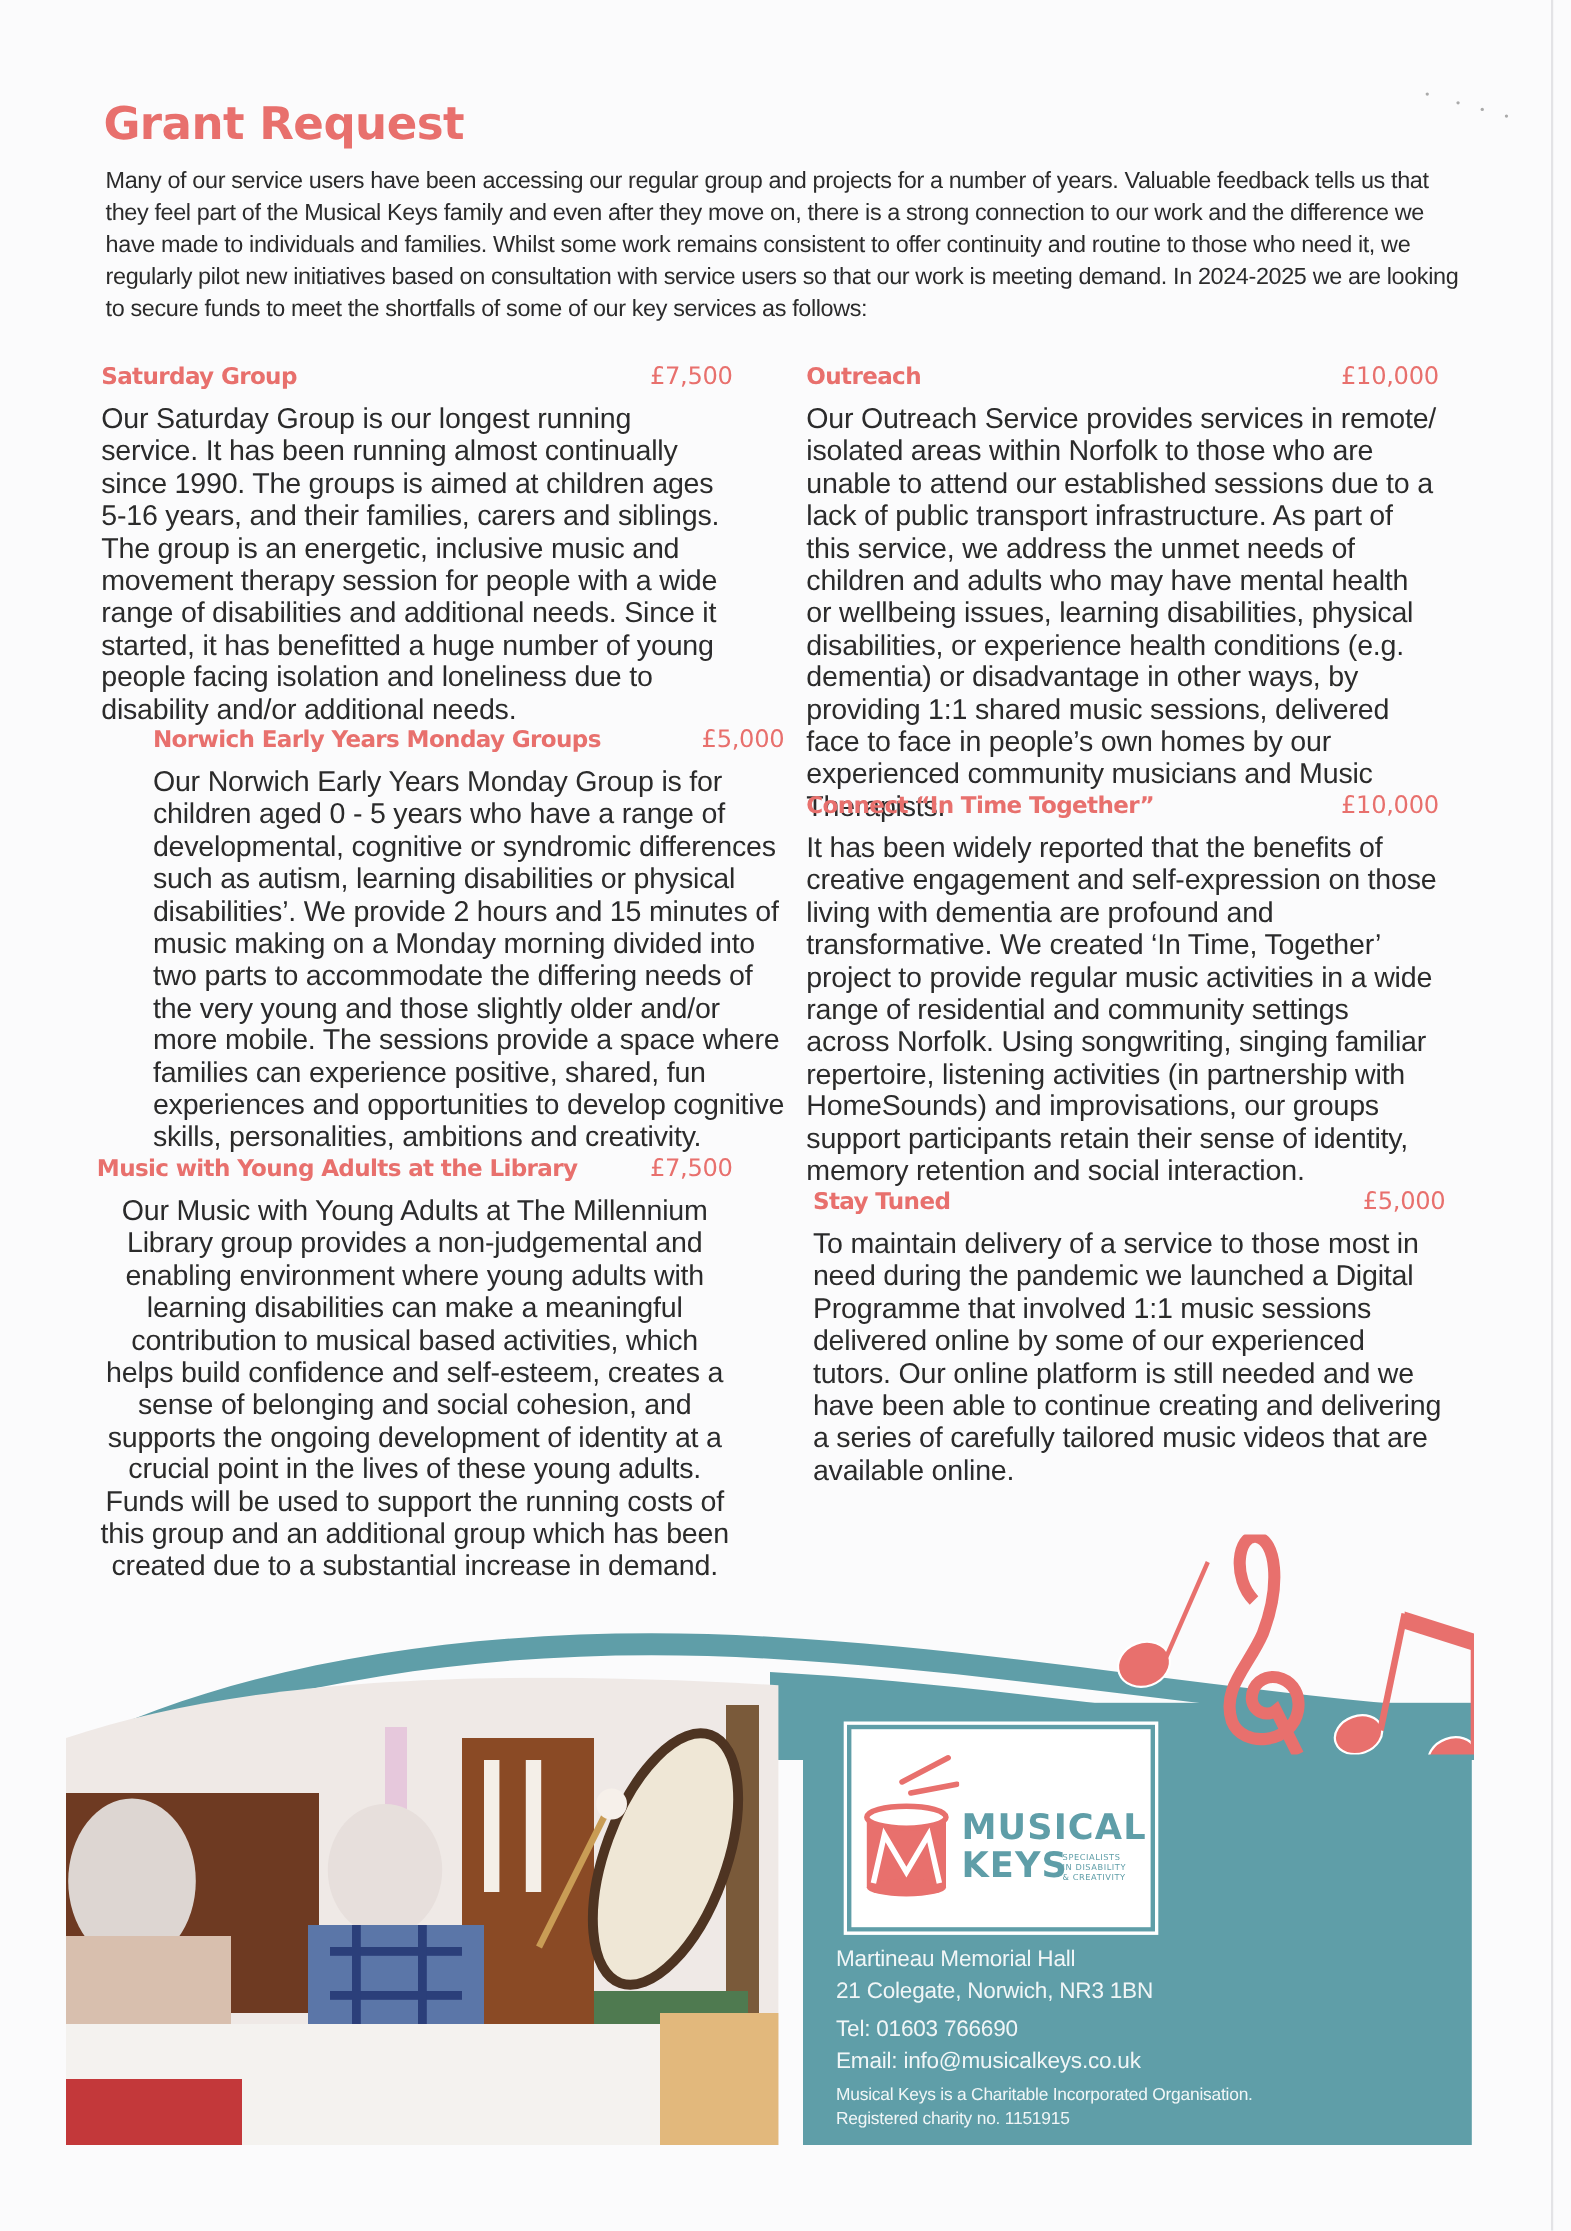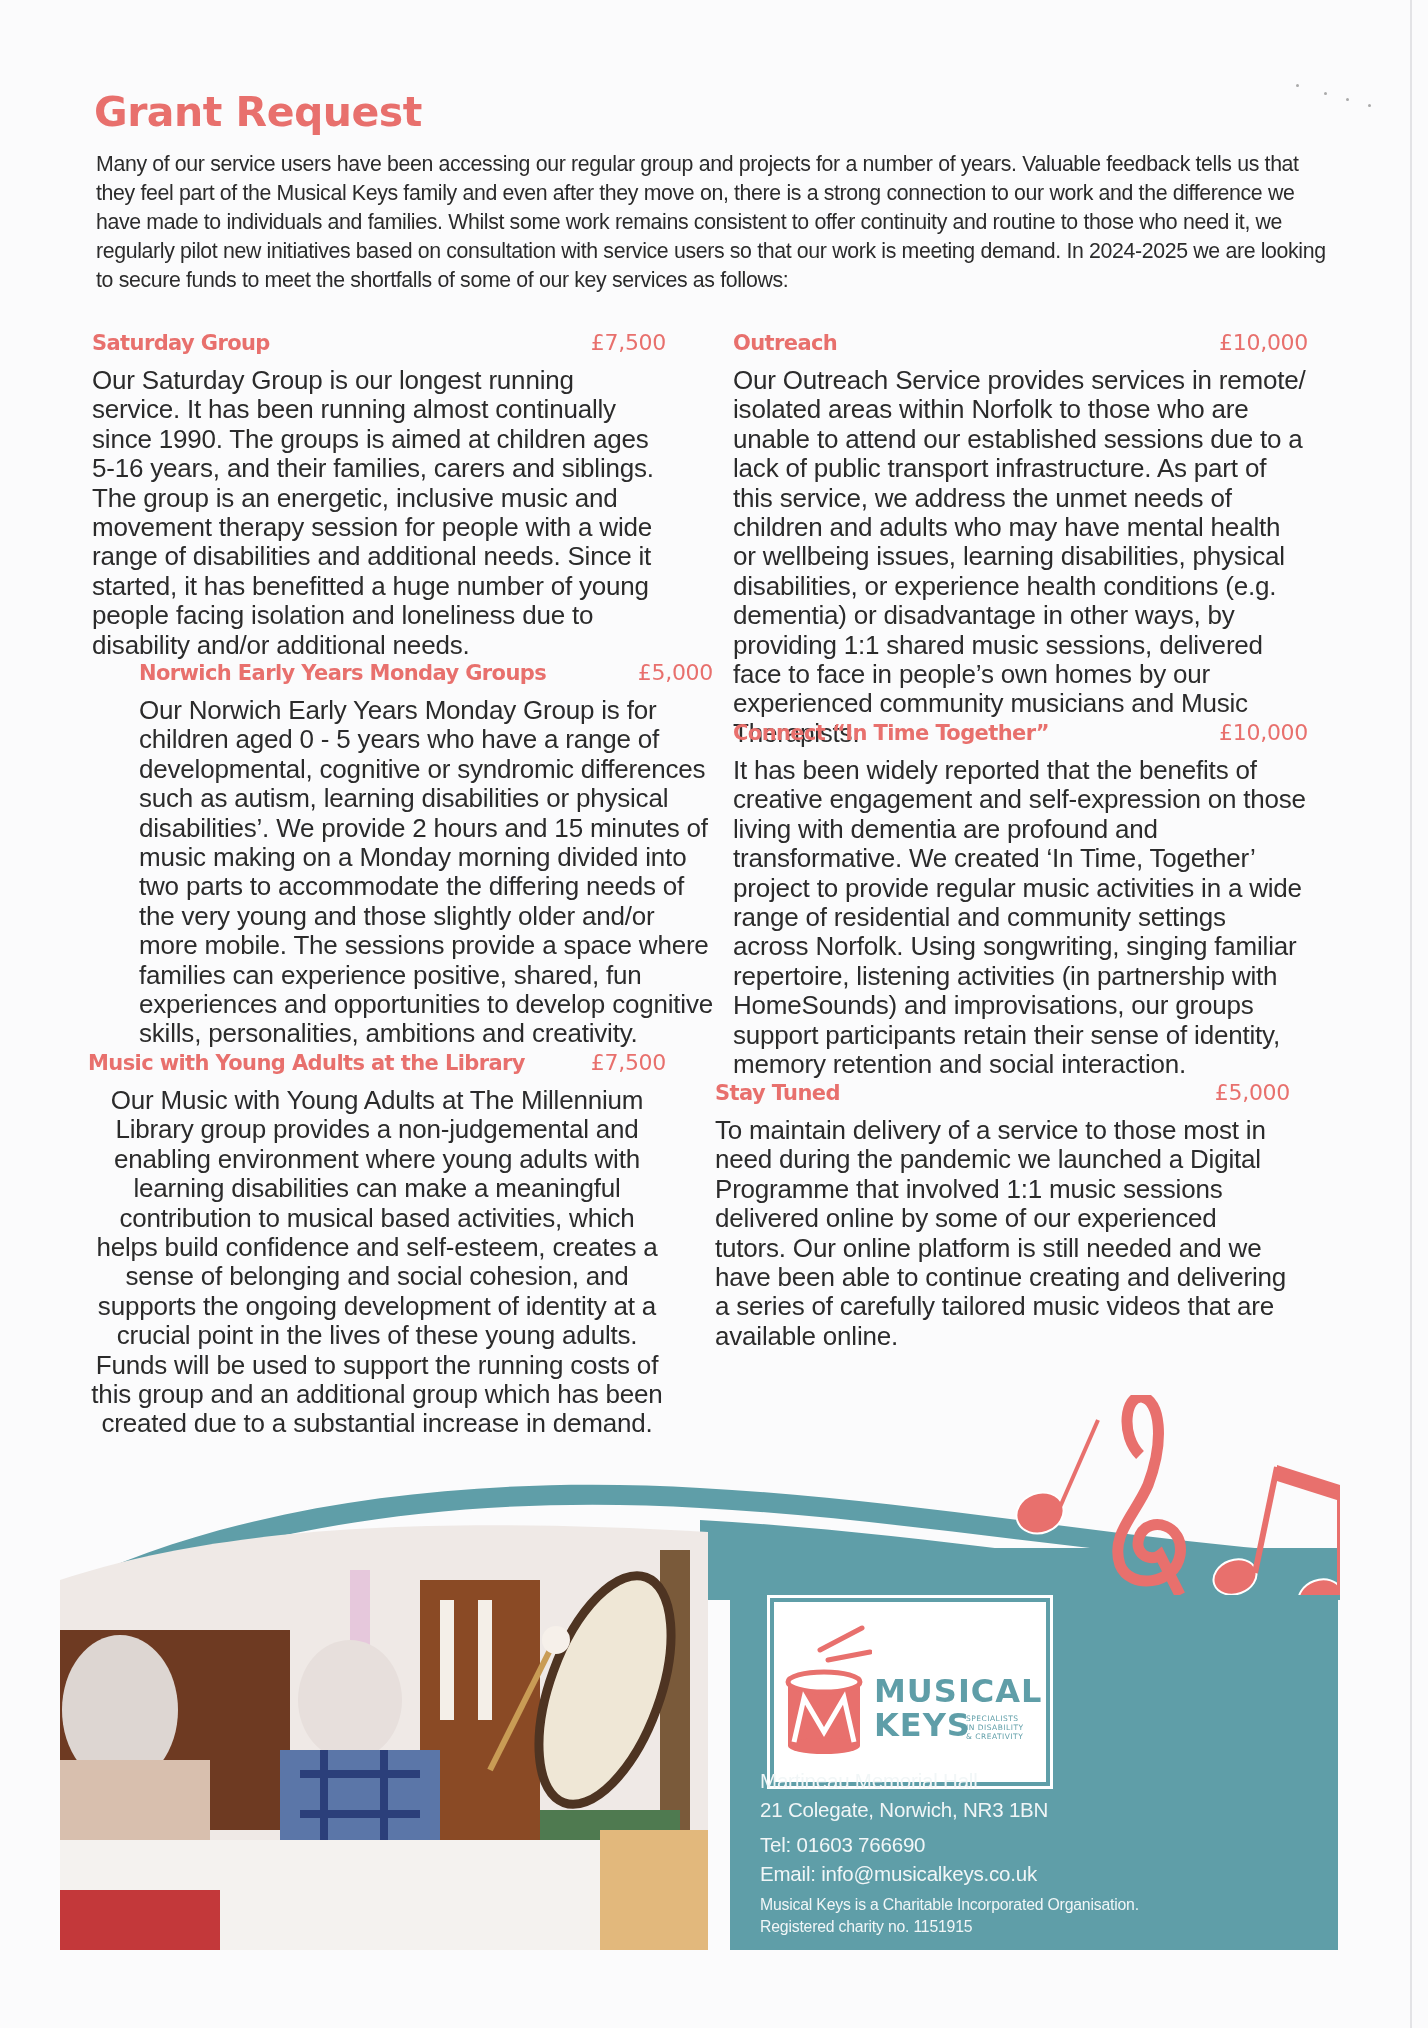--- a/index.html
+++ b/index.html
@@ -40,37 +40,37 @@
   }
   .section p {
     margin: 6px 0 0 0; font-size: 26px; line-height: 29.4px; color: #2b2b2b;
     letter-spacing: -0.2px;
   }
   #sec-saturday { left: 92px; top: 330px; width: 574px; }
   #sec-norwich  { left: 92px; top: 660px; width: 574px; margin-left: 47px; }
   #sec-library  { left: 88px; top: 1050px; width: 578px; text-align: center; }
   #sec-outreach { left: 733px; top: 330px; width: 575px; }
   #sec-connect  { left: 733px; top: 720px; width: 575px; }
-  #sec-stay     { left: 715px; top: 1080px; width: 575px; }
+  #sec-stay     { left: 739px; top: 1080px; width: 575px; }
 
   
   .banner { position: absolute; left: 60px; top: 1480px; width: 1280px; height: 470px; }
   .banner svg.wave { position: absolute; left: 0; top: 0; }
   .photo {
     position: absolute; left: 0; top: 30px; width: 648px; height: 440px; overflow: hidden;
   }
   .photo svg { width: 100%; height: 100%; display: block; }
 
   .contact-panel {
     position: absolute; left: 730px; top: 1548px; width: 608px; height: 402px;
     background: #5f9ea8;
   }
   .logo-box {
     position: absolute; left: 40px; top: 20px; width: 272px; height: 180px;
-    background: #fff; border: 4px solid #5f9ea8; outline: 3px solid #fff; margin-top: 30px;
+    background: #fff; border: 4px solid #5f9ea8; outline: 3px solid #fff;
   }
   .logo-box svg { position: absolute; left: 8px; top: 18px; }
   .logo-word {
     position: absolute; left: 100px; top: 72px;
     font-family: "DejaVu Sans", sans-serif; font-weight: bold; font-size: 32px;
     color: #5f9ea8; letter-spacing: 1px; line-height: 34px;
   }
   .logo-word .keys { display: inline-block; }
   .logo-tag {
     position: absolute; left: 192px; top: 112px; font-size: 7.5px; line-height: 9px;

